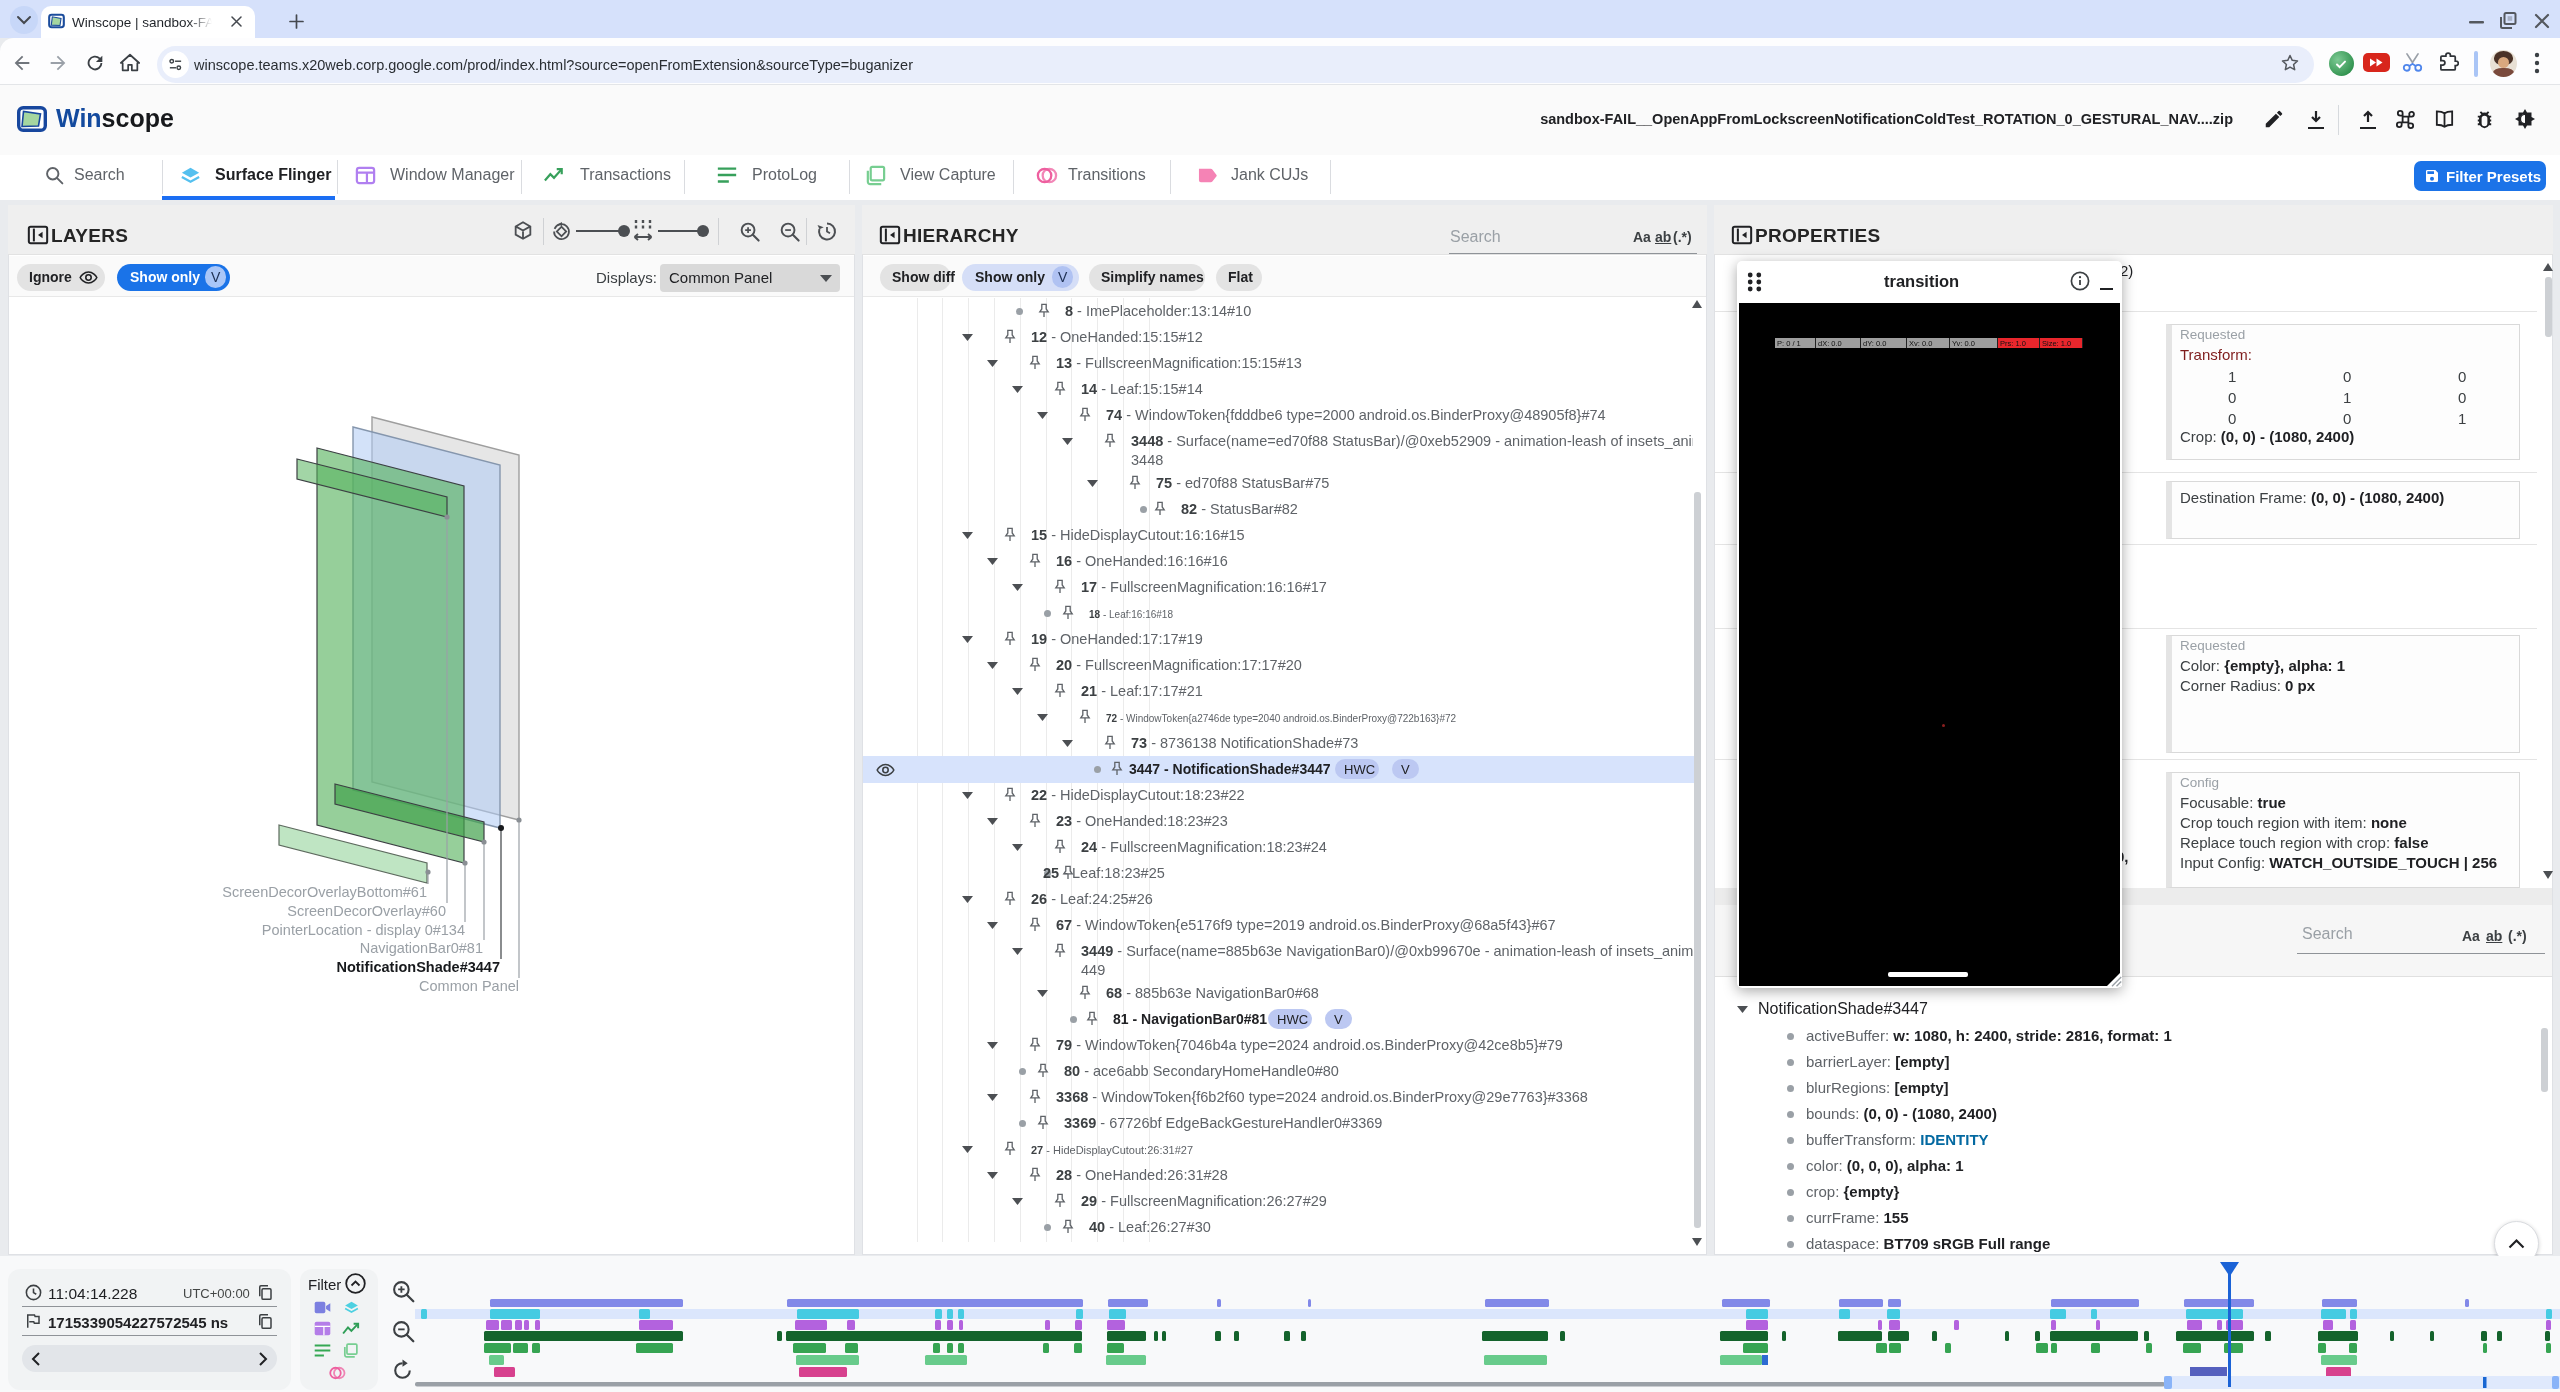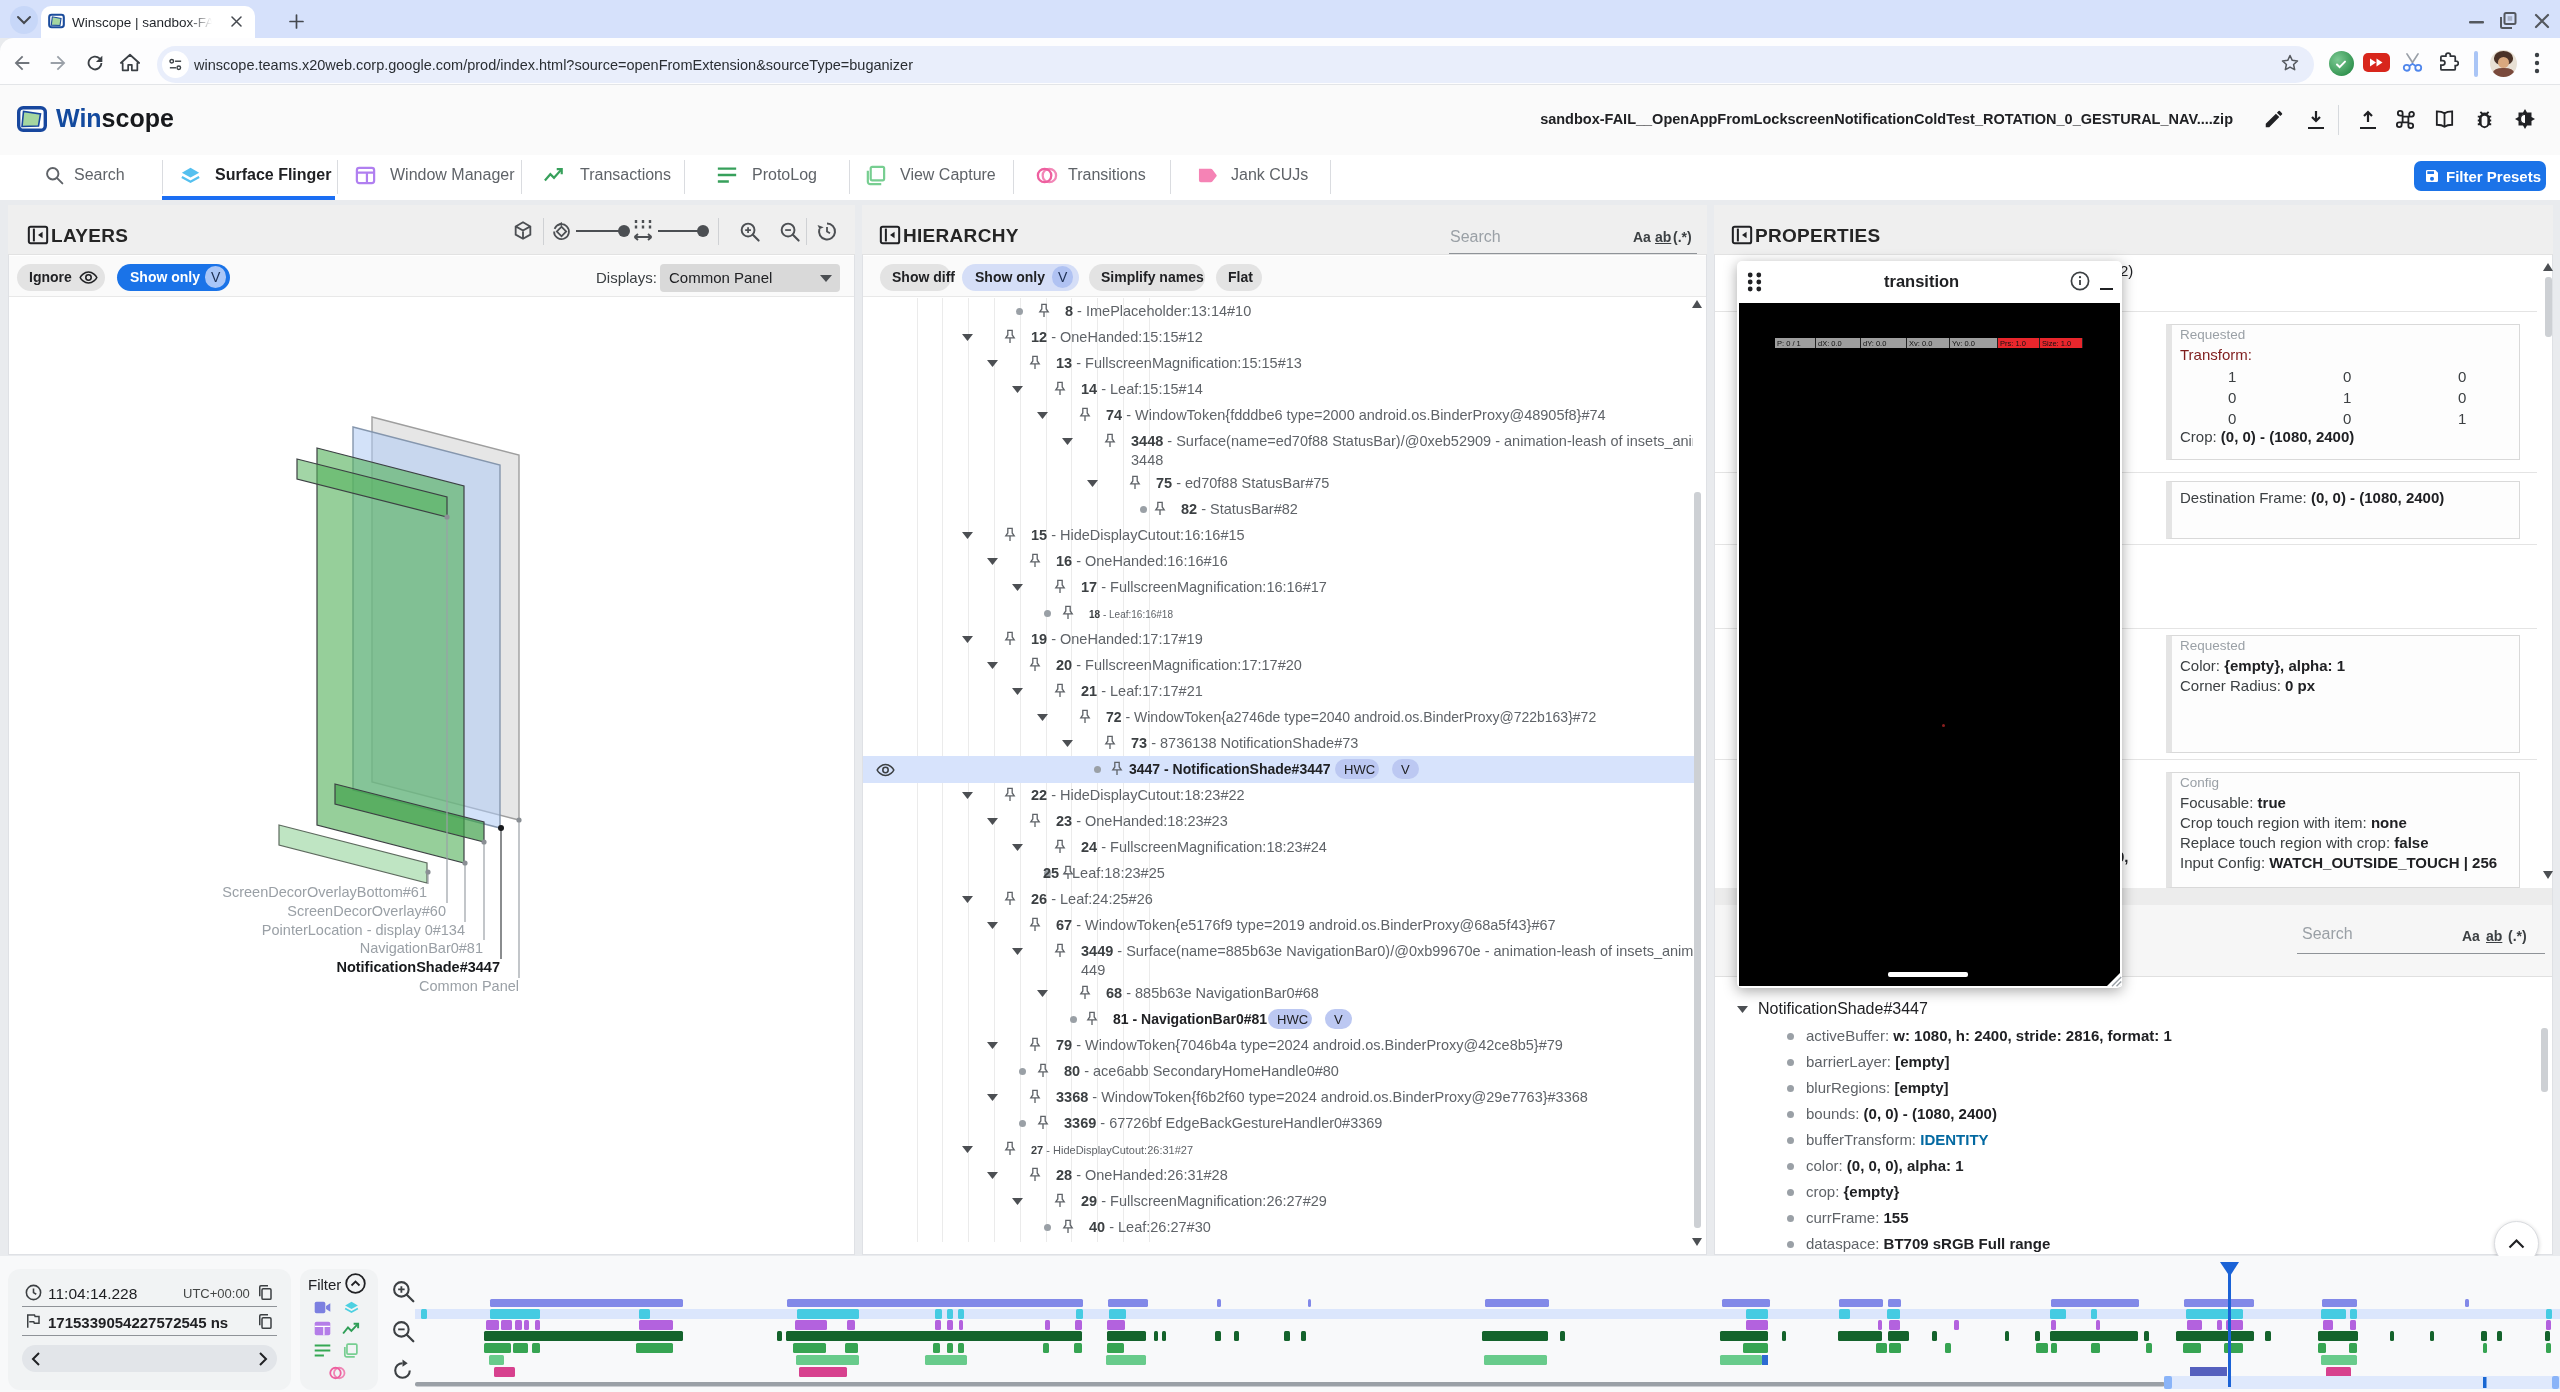--- a/index.html
+++ b/index.html
@@ -425,21 +425,21 @@
 <svg class="abs" style="left:1053px;top:683px" width="14" height="15" viewBox="0 0 16 17">
     <path d="M5.5 1.5h5v5.2l2.3 3.3H3.2l2.3-3.3zM8 10v6" fill="none" stroke="#5f6368" stroke-width="1.5"></path>
   </svg>
 <div class="abs" style="left:1081px;top:682px;width:612px;height:20px;overflow:hidden"><span style="font-size:14.5px;color:#5f6368;white-space:nowrap"><b style="color:#3c4043">21</b> - Leaf:17:17#21</span></div>
 <svg class="abs" style="left:1037px;top:714px" width="11" height="7" viewBox="0 0 11 7">
     <path d="M0 0h11L5.5 7z" fill="#4c4f53"></path>
   </svg>
 <svg class="abs" style="left:1078px;top:709px" width="14" height="15" viewBox="0 0 16 17">
     <path d="M5.5 1.5h5v5.2l2.3 3.3H3.2l2.3-3.3zM8 10v6" fill="none" stroke="#5f6368" stroke-width="1.5"></path>
   </svg>
-<div class="abs" style="left:1106px;top:708px;width:587px;height:20px;overflow:hidden"><span style="font-size:14px;color:#5f6368;white-space:nowrap"><b style="color:#3c4043">72</b> - WindowToken{a2746de type=2040 android.os.BinderProxy@722b163}#72</span></div>
+<div class="abs" style="left:1106px;top:708px;width:587px;height:20px;overflow:hidden"><span style="font-size:10px;color:#5f6368;white-space:nowrap"><b style="color:#3c4043">72</b> - WindowToken{a2746de type=2040 android.os.BinderProxy@722b163}#72</span></div>
 <svg class="abs" style="left:1062px;top:740px" width="11" height="7" viewBox="0 0 11 7">
     <path d="M0 0h11L5.5 7z" fill="#4c4f53"></path>
   </svg>
 <svg class="abs" style="left:1103px;top:735px" width="14" height="15" viewBox="0 0 16 17">
     <path d="M5.5 1.5h5v5.2l2.3 3.3H3.2l2.3-3.3zM8 10v6" fill="none" stroke="#5f6368" stroke-width="1.5"></path>
   </svg>
 <div class="abs" style="left:1131px;top:734px;width:562px;height:20px;overflow:hidden"><span style="font-size:14.5px;color:#5f6368;white-space:nowrap"><b style="color:#3c4043">73</b> - 8736138 NotificationShade#73</span></div>
 <div class="abs" style="left:1094px;top:766px;width:7px;height:7px;border-radius:50%;background:#9aa0a6"></div>
 <svg class="abs" style="left:1110px;top:761px" width="14" height="15" viewBox="0 0 16 17">
     <path d="M5.5 1.5h5v5.2l2.3 3.3H3.2l2.3-3.3zM8 10v6" fill="none" stroke="#5f6368" stroke-width="1.5"></path>

